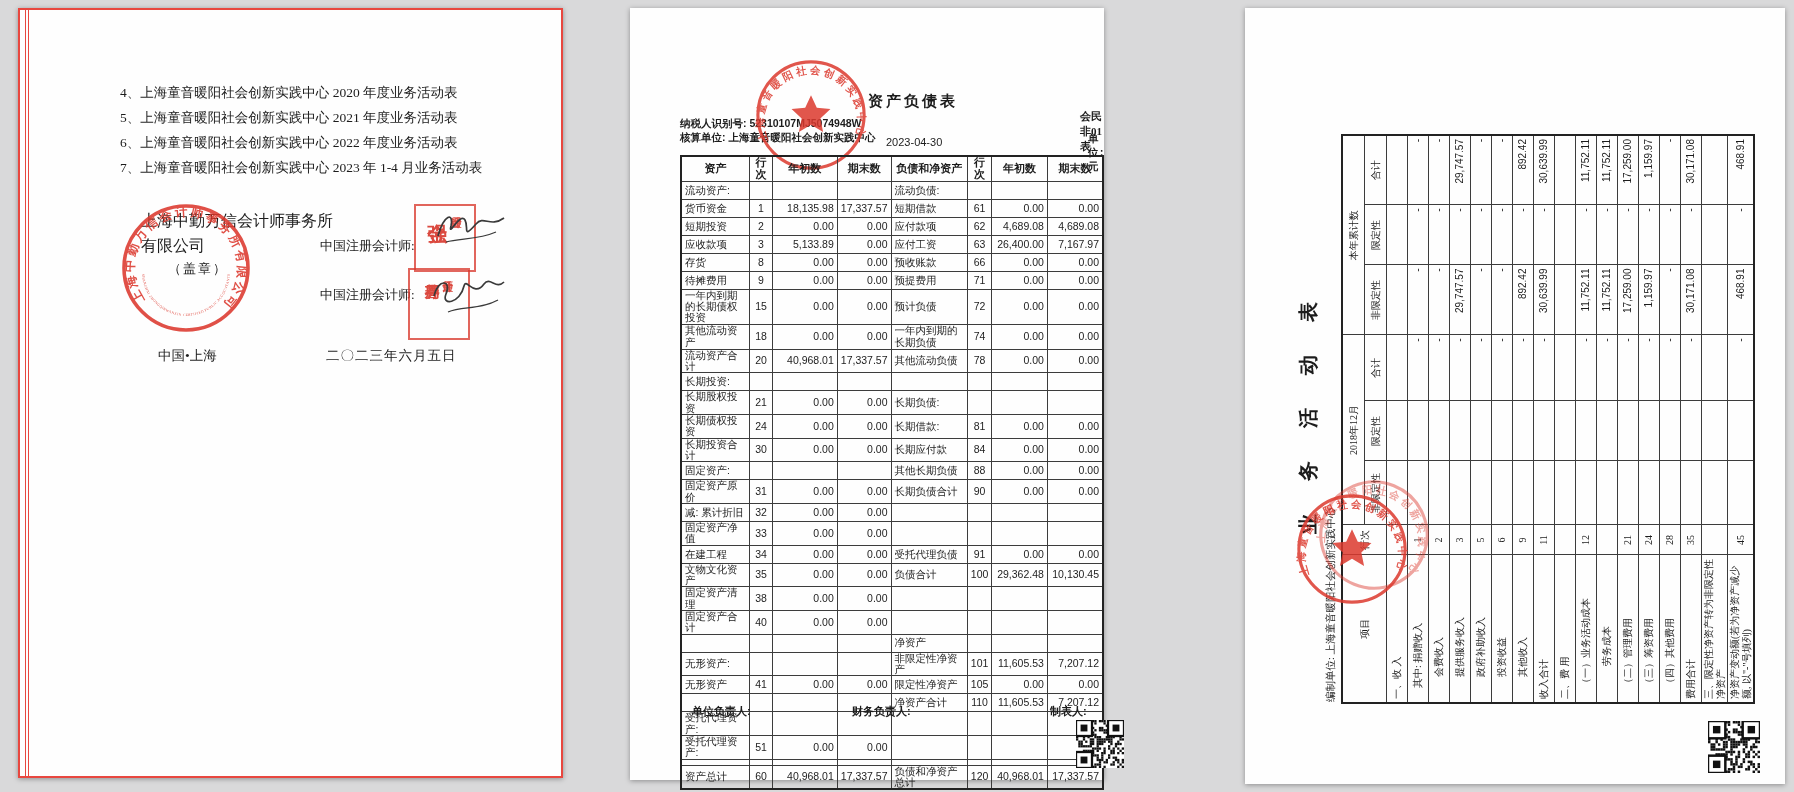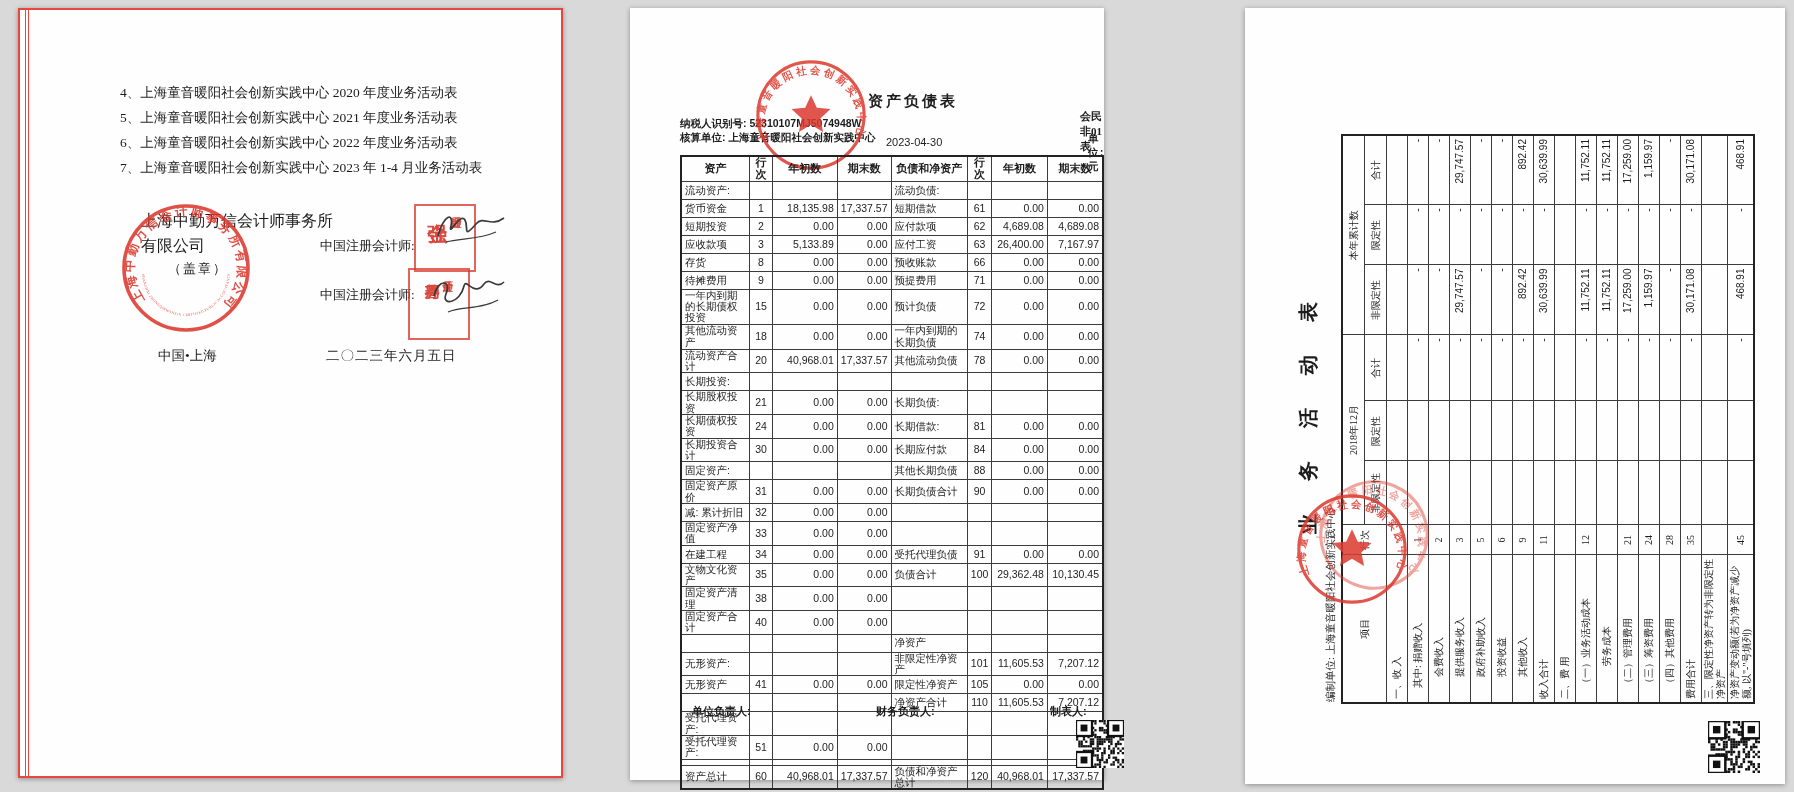--- a/index.html
+++ b/index.html
@@ -461,21 +461,21 @@
           <td class="nu">17,337.57</td>
           <td class="lb">负债和净资产总计</td>
           <td class="no">120</td>
           <td class="nu">40,968.01</td>
           <td class="nu">17,337.57</td>
         </tr>
       </tbody>
     </table>
 
   <span class="abs bs-footer" style="left:62px;top:696px;">单位负责人:</span>
-  <span class="abs bs-footer" style="left:222px;top:696px;margin-left:24px;">财务负责人:</span>
+  <span class="abs bs-footer" style="left:222px;top:696px;">财务负责人:</span>
   <span class="abs bs-footer" style="left:376px;top:696px;margin-left:44px;">制表人:</span>
 
   <div class="qr" style="left:446px;top:712px;"><svg width="48" height="48">
         <rect width="48" height="48" fill="#fff"></rect>
         <rect x="16" y="0" width="2.2857142857142856" height="2.2857142857142856" fill="#111"></rect>
         <rect x="18.285714285714285" y="0" width="2.2857142857142856" height="2.2857142857142856" fill="#111"></rect>
         <rect x="22.857142857142854" y="0" width="2.2857142857142856" height="2.2857142857142856" fill="#111"></rect>
         <rect x="25.142857142857142" y="0" width="2.2857142857142856" height="2.2857142857142856" fill="#111"></rect>
         <rect x="27.428571428571427" y="0" width="2.2857142857142856" height="2.2857142857142856" fill="#111"></rect>
         <rect x="18.285714285714285" y="2.2857142857142856" width="2.2857142857142856" height="2.2857142857142856" fill="#111"></rect>

